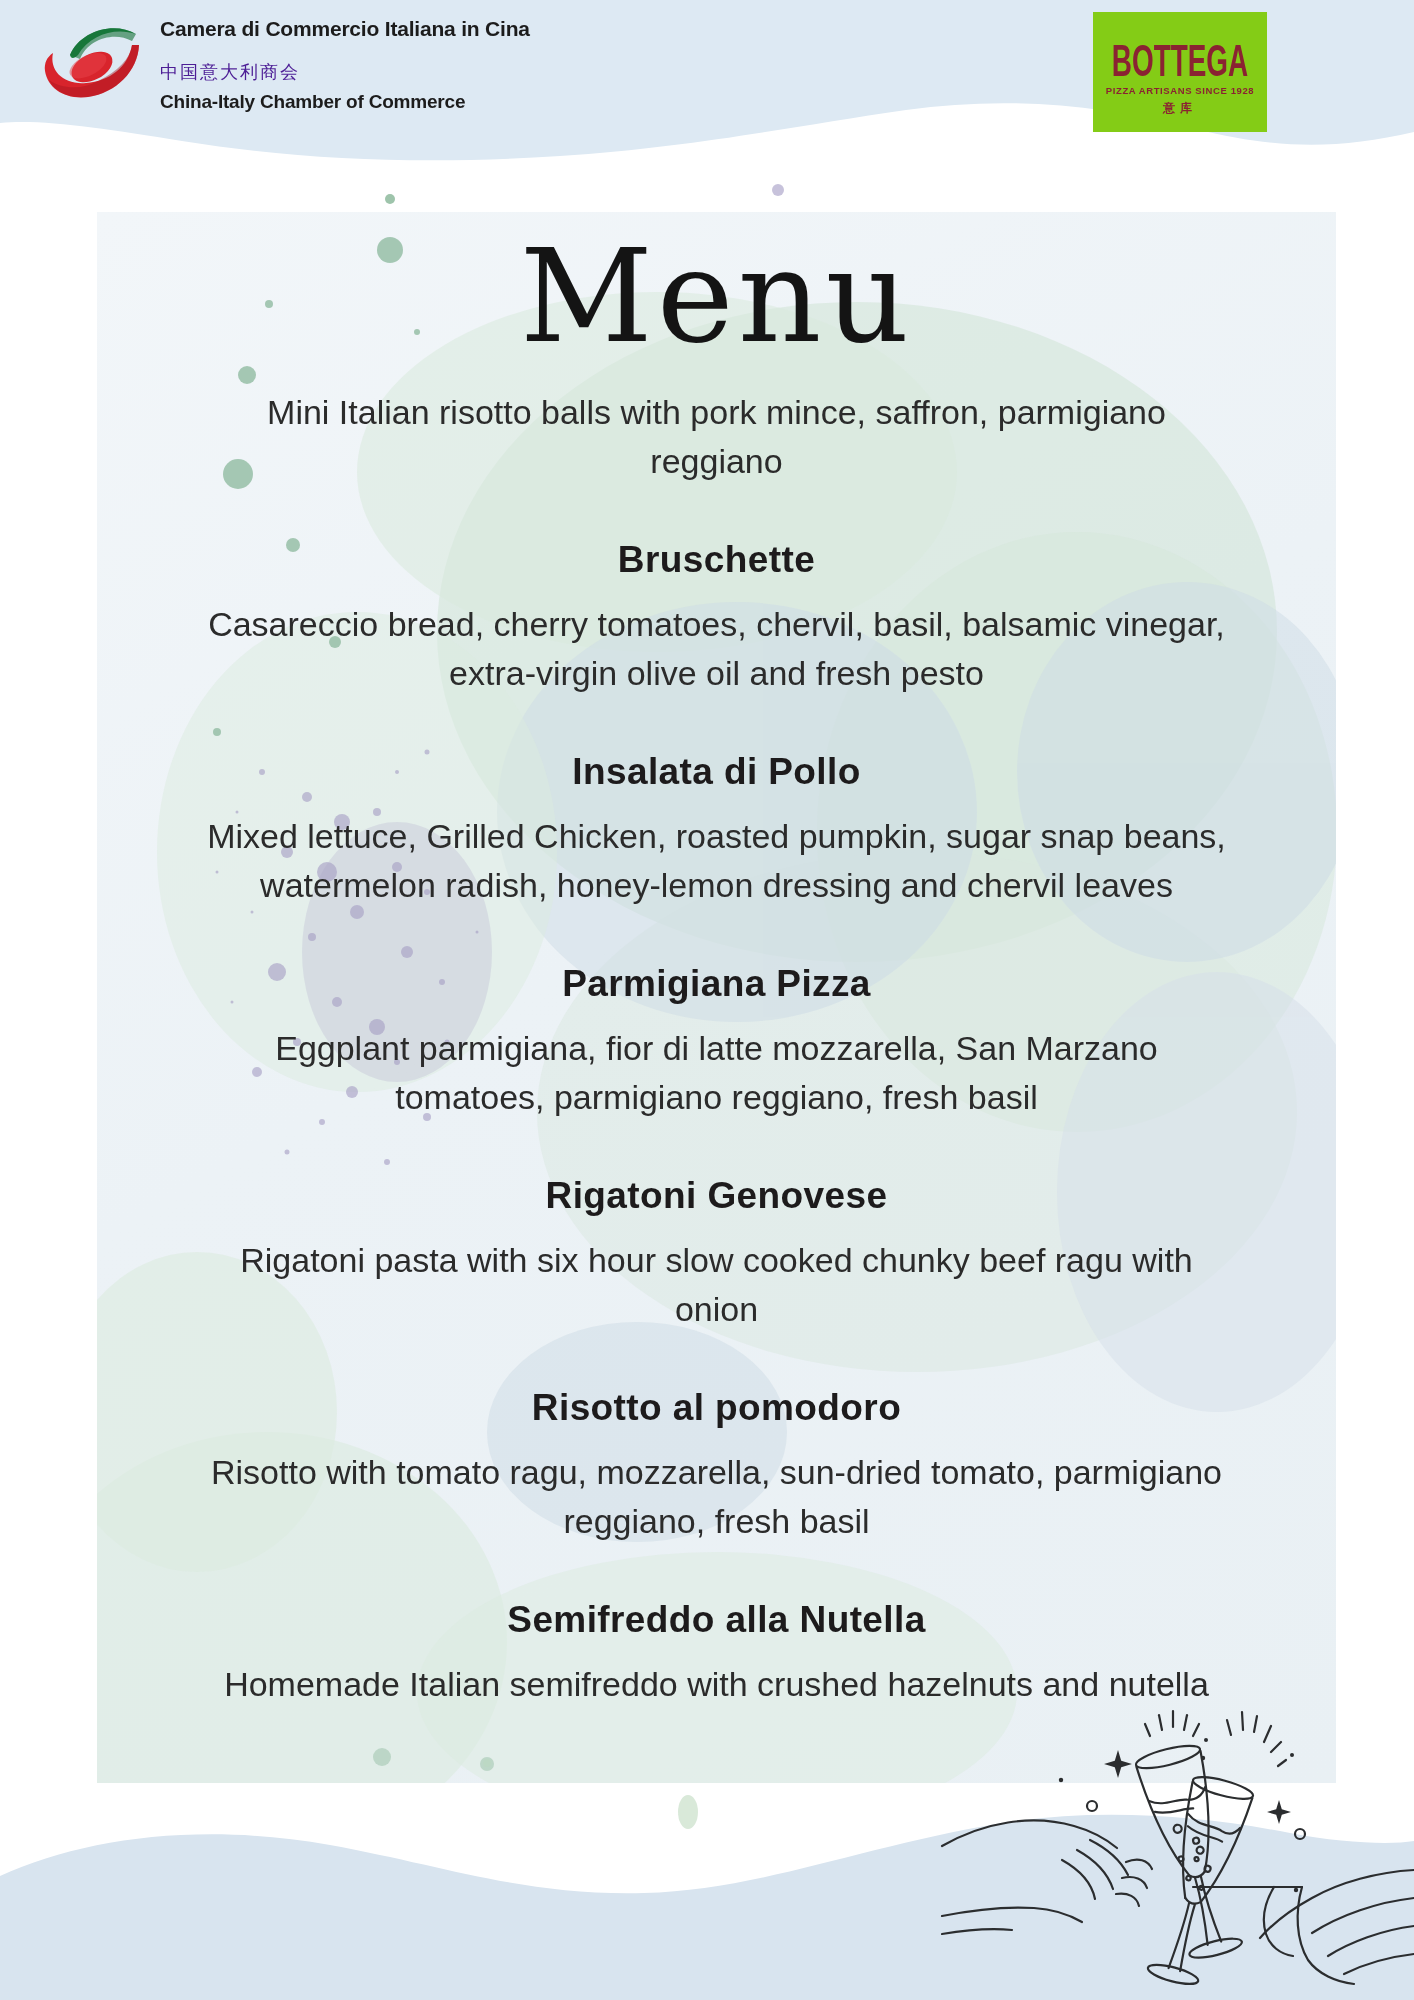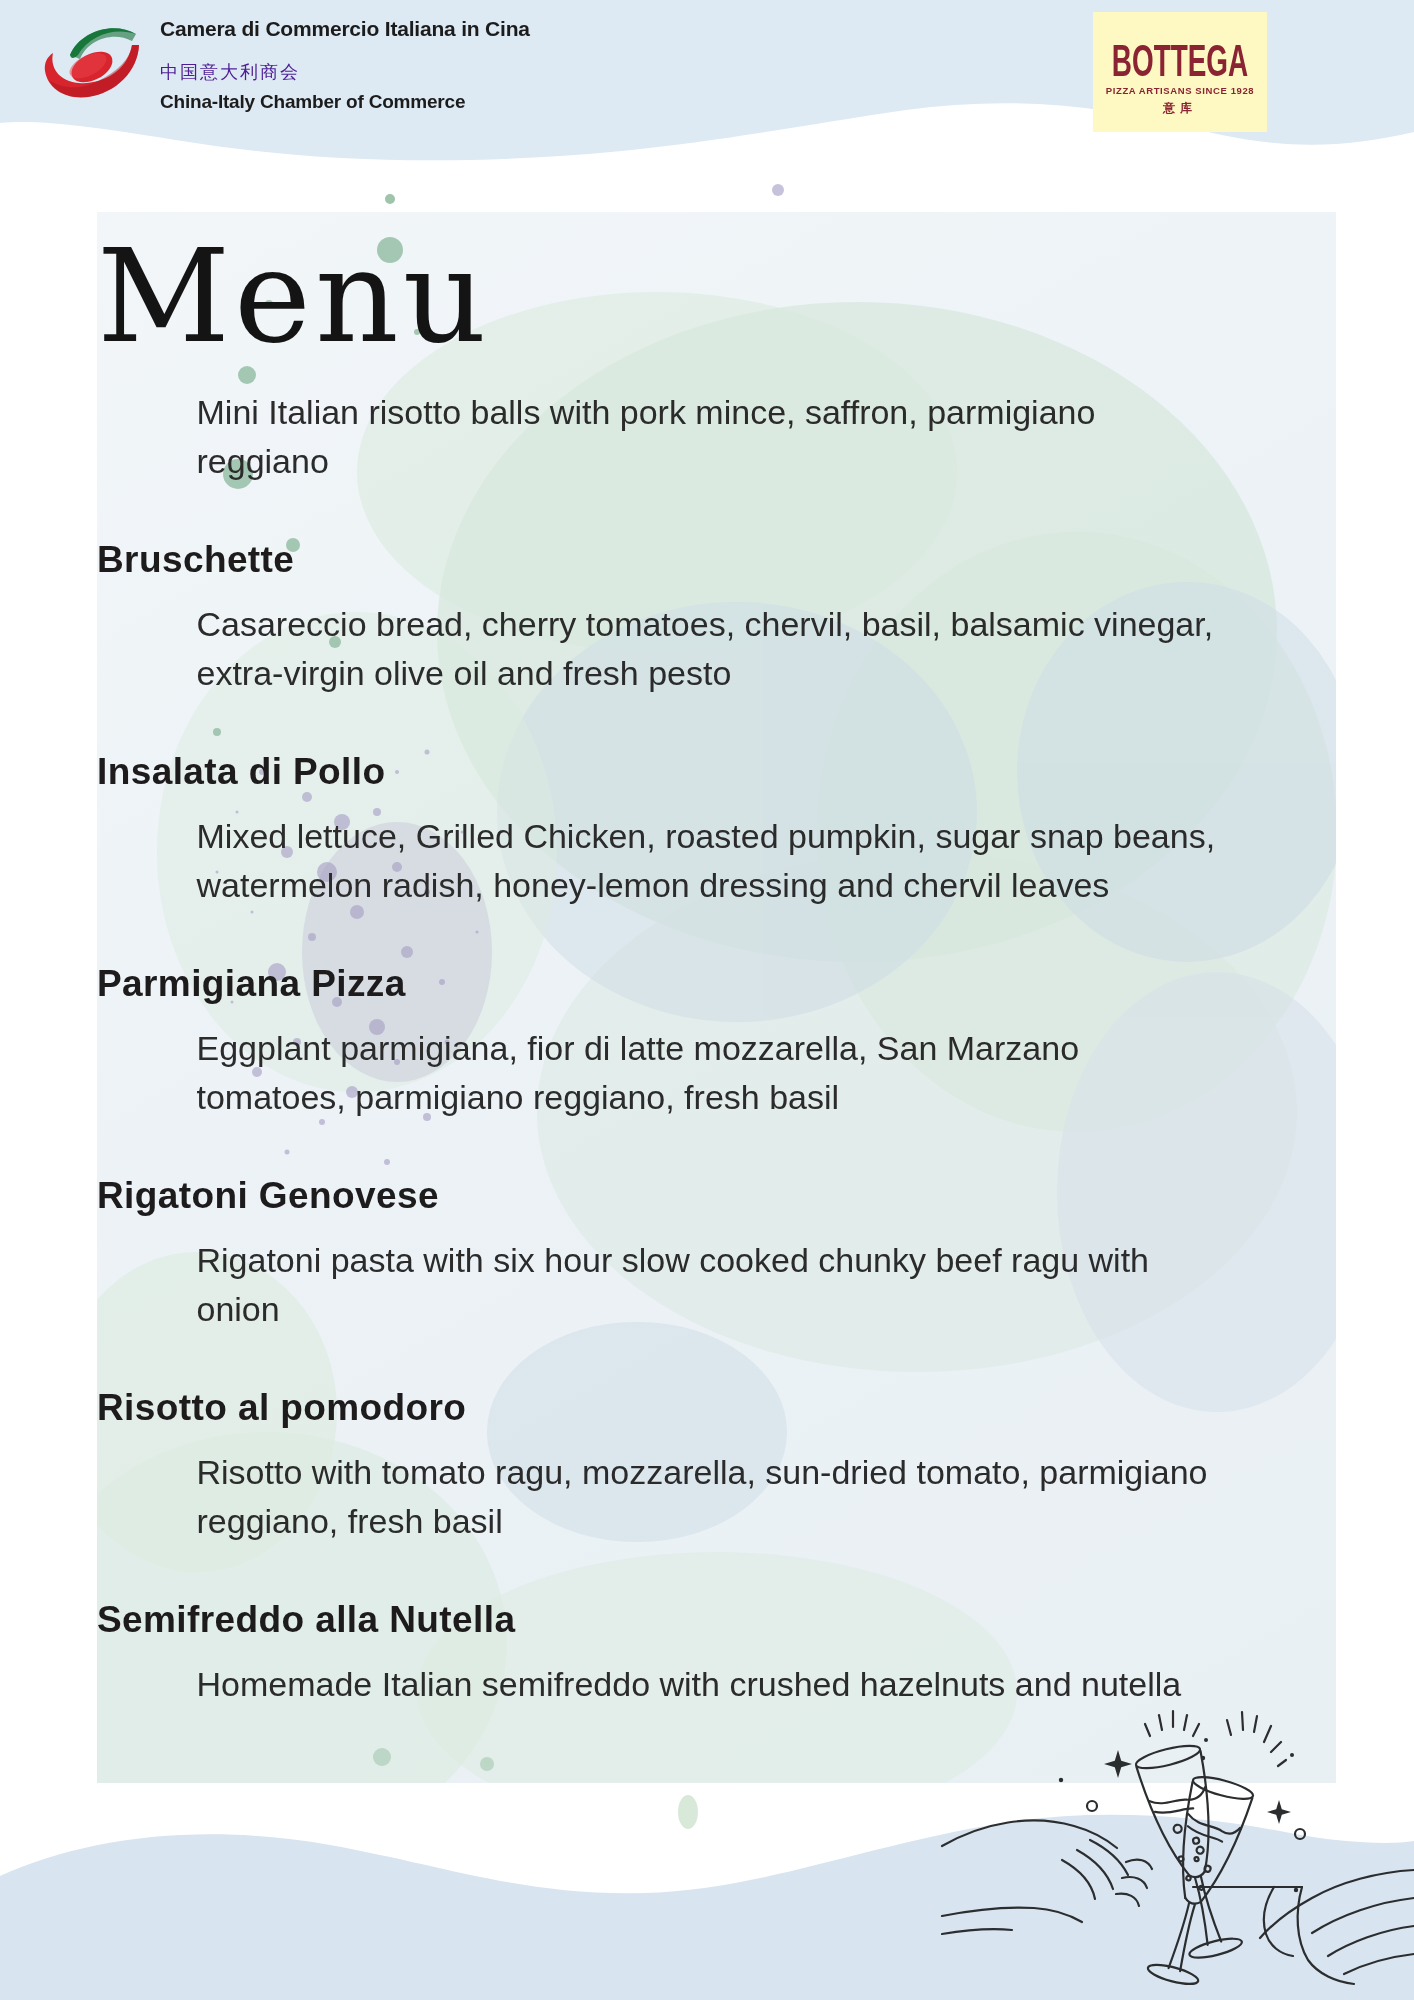--- a/index.html
+++ b/index.html
@@ -16,40 +16,40 @@
   .brand-cicc { position:absolute; top:16px; left:40px; display:flex; align-items:center; gap:16px; }
   .cicc-mark { width:104px; height:92px; }
   .cicc-text { color:#1c1c1c; }
   .cicc-title { font-size:21px; font-weight:bold; letter-spacing:-0.2px; line-height:1.25; }
   .cicc-zh { font-size:18px; letter-spacing:2px; margin-top:18px; color:#4c1d95; }
   .cicc-en { font-size:19px; font-weight:bold; margin-top:7px; letter-spacing:-0.2px; }
 
   
   .bottega {
     position:absolute; left:1093px; top:12px; width:174px; height:120px;
-    background:#fef9c3; color:#8a2332; text-align:center; box-sizing:border-box; padding-top:26px;
+    background:#84cc16; color:#8a2332; text-align:center; box-sizing:border-box; padding-top:26px;
   }
   .bottega-name {
     font-weight:bold; font-size:34px; line-height:1;
     transform:scale(0.82,1.3); transform-origin:center top; letter-spacing:0px;
   }
   .bottega-tagline { font-size:9.5px; font-weight:bold; letter-spacing:0.6px; margin-top:13px; }
   .bottega-zh { font-size:12px; font-weight:bold; letter-spacing:5px; margin-top:4px; }
 
   
   .panel {
     position:absolute; left:97px; top:212px; width:1239px; height:1571px;
     background:linear-gradient(150deg,#f2f6f9 0%,#ecf2f6 45%,#e9f0f4 100%);
   }
   .panel svg { position:absolute; inset:0; }
 
   
   .menu-content {
     position:absolute; left:97px; top:212px; width:1239px;
-    text-align:left; color:#262626; z-index:3;
+    text-align:center; color:#262626; z-index:3;
   }
   .menu-title {
     font-family:"DejaVu Serif", serif; font-weight:400; color:#141414;
     font-size:130px; line-height:1.08; letter-spacing:4px; margin:14px 0 22px 0;
   }
   .menu-item { margin-bottom:50px; }
   .item-name {
     font-size:37px; font-weight:bold; line-height:48px; color:#1d1b1c;
     letter-spacing:0.4px; margin-bottom:2px;
   }

